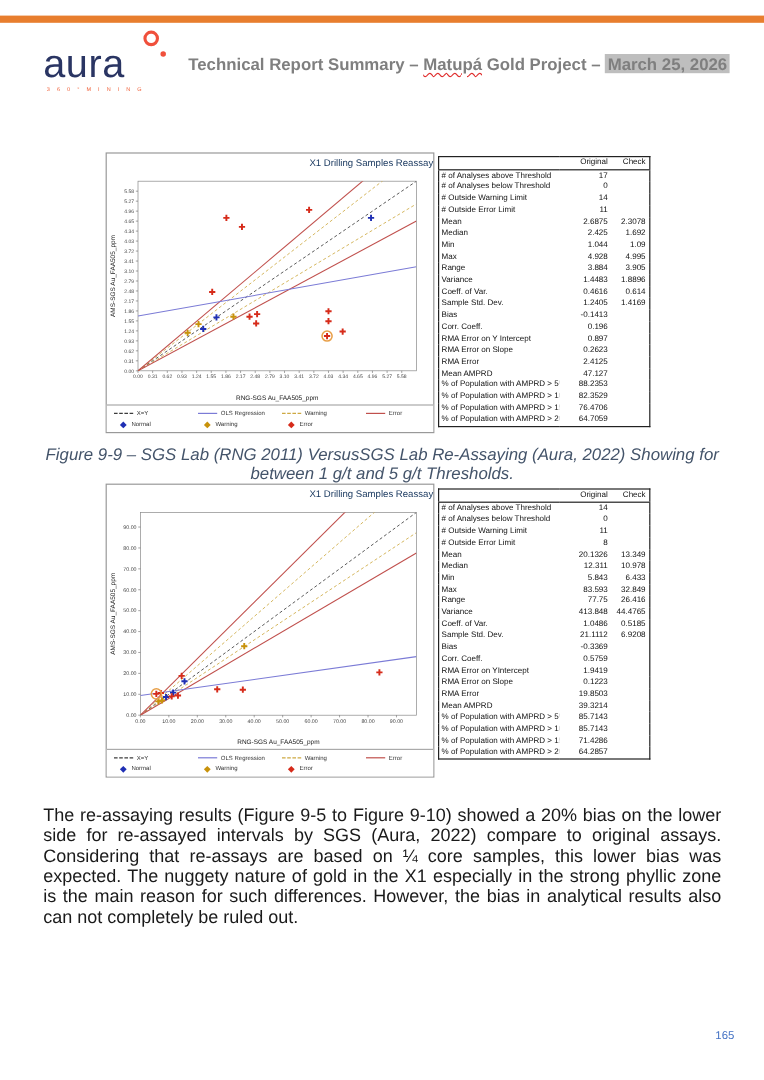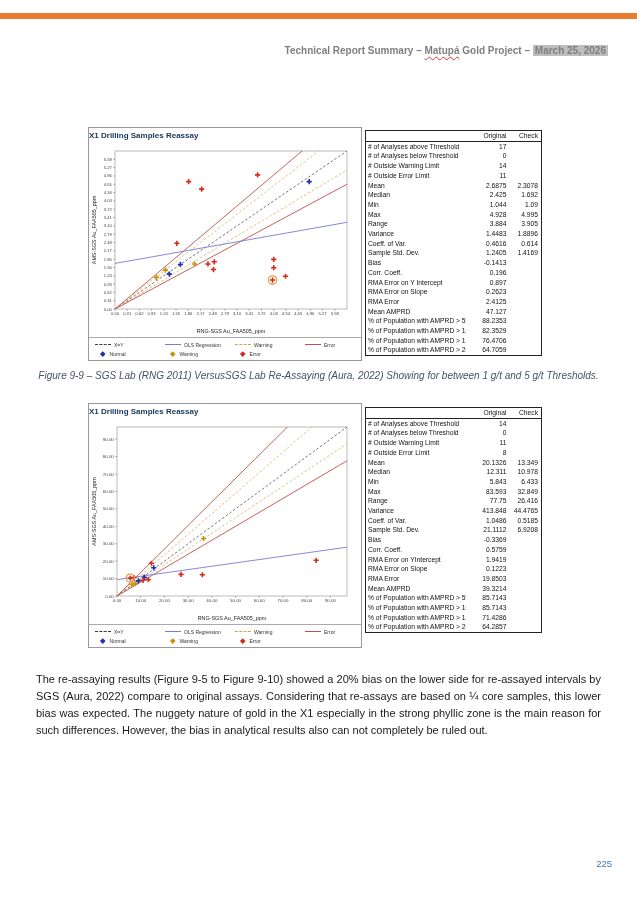--- a/index.html
+++ b/index.html
@@ -7,30 +7,30 @@
         font-family:"Liberation Sans",sans-serif;color:#1a1a1a;}
   .topbar{position:absolute;left:0;top:13px;width:637px;height:6px;background:#E87E2E;}
 
   
   .logo{position:absolute;left:36px;top:38px;width:120px;}
   .logo-word{font-size:33px;line-height:30px;color:#2A3563;letter-spacing:0.5px;}
   .logo-mark{position:absolute;left:82px;top:-16px;}
   .logo-sub{margin-top:4px;padding-left:3px;font-size:4.6px;letter-spacing:2.3px;color:#F0633C;}
 
   
-  .header-title{position:absolute;right:29px;top:45px;font-size:10px;font-weight:bold;
+  .header-title{position:absolute;right:29px;top:45px;font-size:14px;font-weight:bold;
                 color:#7F7F7F;white-space:nowrap;}
   .spell-err{text-decoration:underline wavy #E03030;text-decoration-thickness:1px;text-underline-offset:2px;}
   .date-highlight{background:#BEBEBE;padding:0 2px;}
 
   
   .chart-box{position:absolute;left:88px;width:274px;border:1px solid #999;background:#fff;box-sizing:border-box;}
   #chartbox0{top:127px;height:234px;}
   #chartbox1{top:403px;height:245px;}
-  .chart-title{height:12px;padding-top:3px;text-align:left;font-size:8px;font-weight:bold;color:#17365D;}
+  .chart-title{height:12px;padding-top:3px;text-align:right;font-size:8px;font-weight:normal;color:#17365D;}
   .plot{display:block;}
   .legend{position:absolute;left:0;right:0;bottom:0;height:23px;border-top:1px solid #aaa;
           padding:2px 6px;box-sizing:border-box;font-size:5px;color:#333;background:#fff;}
   .legend-row{display:flex;align-items:center;height:9px;}
   .lg-item{display:flex;align-items:center;width:70px;}
   .lg-item:last-child{width:auto;}
   .lg-line{width:16px;height:0;border-top:1px solid;margin-right:3px;}
   .lg-line.dashed{border-top-style:dashed;}
   .lg-dot{width:3.5px;height:3.5px;margin:0 5px 0 6px;transform:rotate(45deg);}
 
@@ -39,34 +39,42 @@
   #tablewrap0{top:130px;}
   #tablewrap1{top:407px;}
   table.stats{border-collapse:collapse;border:1.5px solid #222;background:#fff;table-layout:fixed;width:176px;}
   table.stats th,table.stats td{font-size:6.7px;line-height:9.7px;height:9.7px;padding:0 3px 0 2px;
       white-space:nowrap;overflow:hidden;font-weight:normal;color:#111;text-align:left;}
   table.stats thead th{border-bottom:1px solid #222;text-align:right;}
   table.stats td.num{text-align:right;}
 
   
   .caption{position:absolute;left:36px;width:565px;text-align:center;font-style:italic;
-           color:#44546A;font-size:10px;}
+           color:#44546A;font-size:14px;}
   #cap0{top:370px;} #cap1{top:653px;}
-  .body-text{position:absolute;left:36px;width:565px;margin:0;font-size:11px;line-height:17px;
+  .body-text{position:absolute;left:36px;width:565px;margin:0;font-size:15px;line-height:17px;
              text-align:justify;color:#1a1a1a;}
   #para0{top:671px;} #para1{top:746px;}
   .page-number{position:absolute;right:25px;top:858px;font-size:9.5px;color:#4472C4;}
 </style>
 </head>
 <body>
 
 <div class="page">
 
   <div class="topbar"></div>
 
+  <div class="logo">
+    <div class="logo-word">aura</div>
+    <svg class="logo-mark" width="24" height="30">
+      <circle cx="8" cy="10" r="5.2" fill="none" stroke="#F0503C" stroke-width="2.6"></circle>
+      <circle cx="18" cy="23" r="2.3" fill="#F0503C"></circle>
+    </svg>
+    <div class="logo-sub">3 6 0 °  M I N I N G</div>
+  </div>
 
   <div class="header-title"><span>Technical Report Summary – </span><span class="spell-err">Matupá</span><span> Gold Project – </span><span class="date-highlight">March 25, 2026</span></div>
 
   <div class="chart-box" id="chartbox0">
     <div class="chart-title">X1 Drilling Samples Reassay</div>
     <svg class="plot" width="274" height="198" viewBox="0 0 274 198">
         <defs>
           <clipPath id="cp0">
             <rect x="26" y="8" width="232" height="158"></rect>
           </clipPath>
@@ -576,14 +584,14 @@
             <td>% of Population with AMPRD &gt; 20%</td>
             <td class="num">64.2857</td>
             <td class="num"></td>
           </tr>
         </tbody>
       </table>
   </div>
 
   <p class="body-text" id="para0">The re-assaying results (Figure 9-5 to Figure 9-10) showed a 20% bias on the lower side for re-assayed intervals by SGS (Aura, 2022) compare to original assays. Considering that re-assays are based on ¼ core samples, this lower bias was expected. The nuggety nature of gold in the X1 especially in the strong phyllic zone is the main reason for such differences. However, the bias in analytical results also can not completely be ruled out.</p>
 
-  <div class="page-number">225</div>
+  <div class="page-number">165</div>
 </div>
 
 </body></html>

